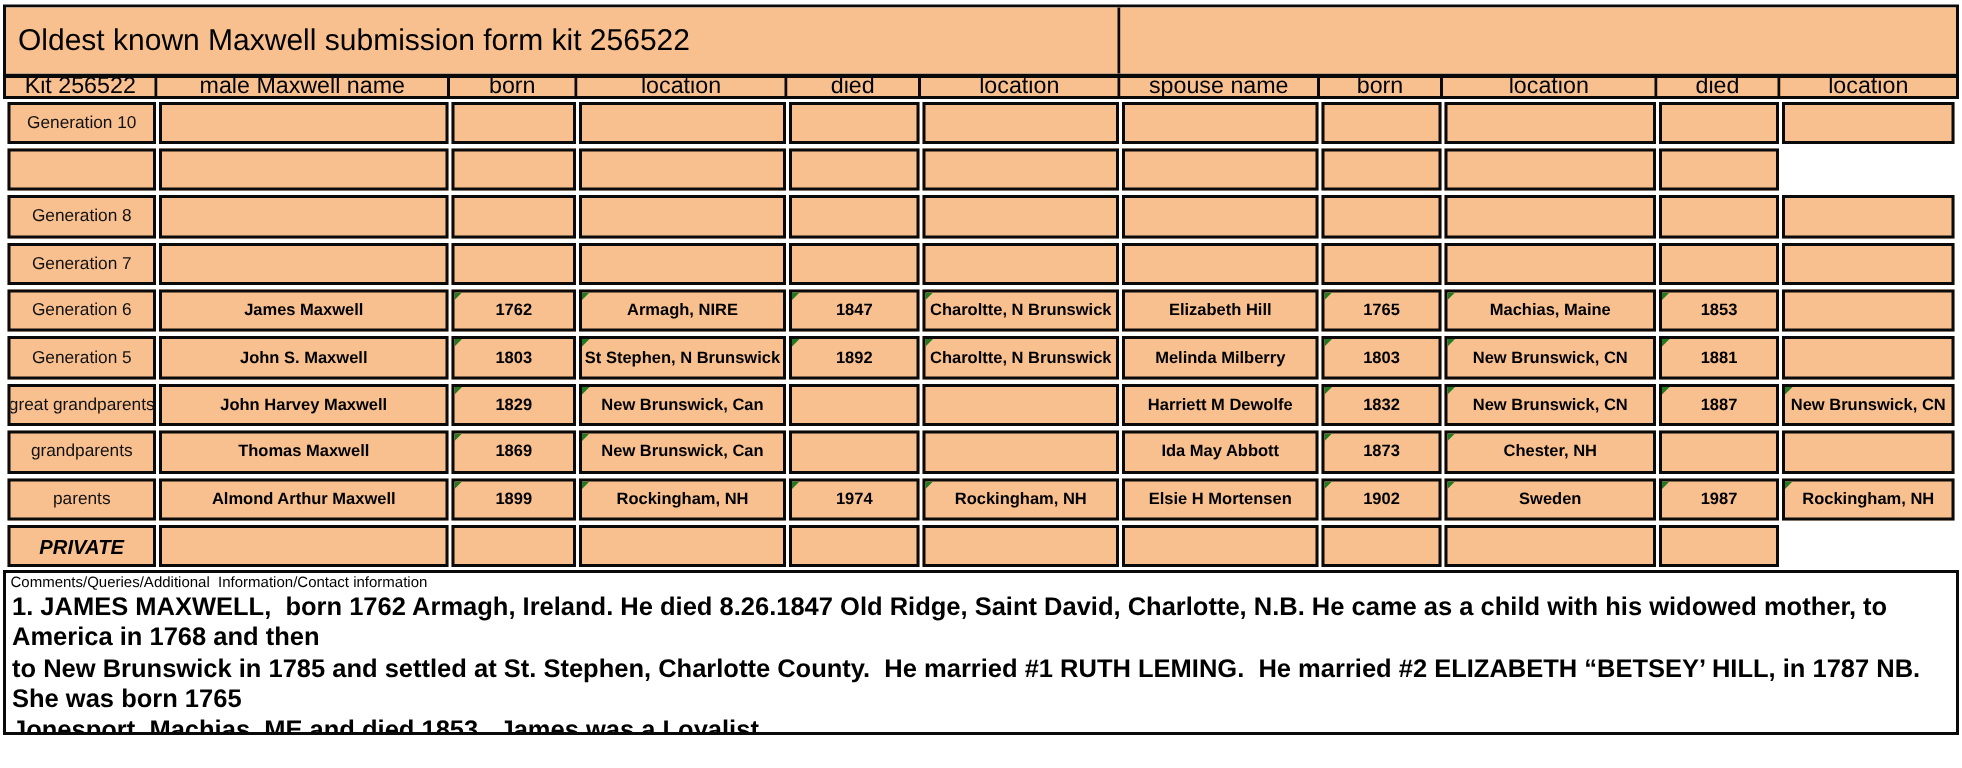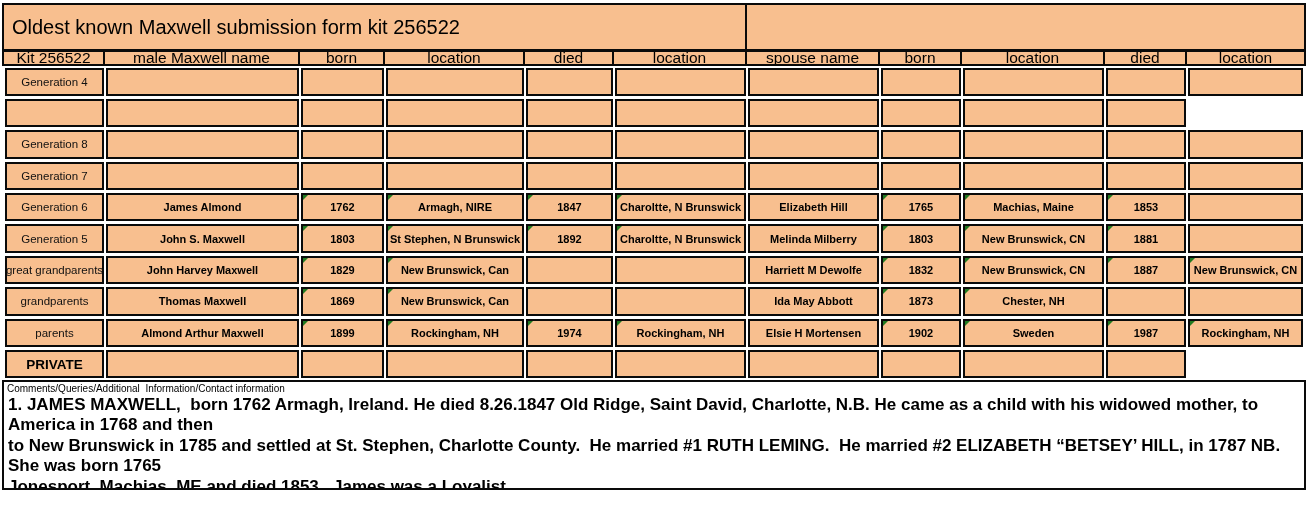--- a/index.html
+++ b/index.html
@@ -23,21 +23,21 @@
         border:2px solid var(--border-c);border-top:none;background:var(--cell-bg);}
   .hcell{border-right:2px solid var(--border-c);display:flex;align-items:center;justify-content:center;
          font-size:15.5px;background:var(--cell-bg);box-sizing:border-box;white-space:nowrap;overflow:hidden;}
   .hcell:last-child{border-right:none;}
   .drow{grid-template-columns:var(--cols);width:1304px;height:31.4px;box-sizing:border-box;padding:0 2px;}
   .cell{margin:1.5px 1px;border:2px solid var(--border-c);background:var(--cell-bg);
         display:flex;align-items:center;justify-content:center;position:relative;
         box-sizing:border-box;overflow:hidden;white-space:nowrap;}
   .lcell{font-size:11.5px;color:#111;}
   .dcell{font-weight:bold;font-size:11px;}
-  .drow[data-row="9"] .dcell{font-size:13.5px;font-family:"Liberation Sans",sans-serif;}
+  .drow[data-row="9"] .dcell{font-size:13.5px;font-family:"Liberation Sans",sans-serif;font-style:italic;}
   .dcell.flagged::before{content:"";position:absolute;top:0;left:0;width:0;height:0;
         border-top:5px solid var(--flag-c);border-right:5px solid transparent;}
   .comments{width:1304px;box-sizing:border-box;border:2px solid var(--border-c);
         background:#fff;height:110px;overflow:hidden;}
   .c-head{font-size:10px;font-weight:normal;padding:1px 3px 0 3px;white-space:pre;}
   .c-body{font-size:17px;font-weight:bold;line-height:20.5px;padding:1px 4px;white-space:pre-wrap;}
 </style>
 </head>
 <body>
 
@@ -58,21 +58,21 @@
     <div class="hcell">died</div>
     <div class="hcell">location</div>
     <div class="hcell">spouse name</div>
     <div class="hcell">born</div>
     <div class="hcell">location</div>
     <div class="hcell">died</div>
     <div class="hcell">location</div>
   </div>
 
   <div class="row drow" data-row="0">
-    <div class="cell lcell">Generation 4</div>
+    <div class="cell lcell">Generation 10</div>
   <div class="cell dcell"></div>
       <div class="cell dcell"></div>
       <div class="cell dcell"></div>
       <div class="cell dcell"></div>
       <div class="cell dcell"></div>
       <div class="cell dcell"></div>
       <div class="cell dcell"></div>
       <div class="cell dcell"></div>
       <div class="cell dcell"></div>
       <div class="cell dcell"></div>
@@ -110,21 +110,21 @@
       <div class="cell dcell"></div>
       <div class="cell dcell"></div>
       <div class="cell dcell"></div>
       <div class="cell dcell"></div>
       <div class="cell dcell"></div>
       <div class="cell dcell"></div>
       <div class="cell dcell"></div>
     </div>
   <div class="row drow" data-row="4">
     <div class="cell lcell">Generation 6</div>
-  <div class="cell dcell">James Almond</div>
+  <div class="cell dcell">James Maxwell</div>
       <div class="cell dcell flagged">1762</div>
       <div class="cell dcell flagged">Armagh, NIRE</div>
       <div class="cell dcell flagged">1847</div>
       <div class="cell dcell flagged">Charoltte, N Brunswick</div>
       <div class="cell dcell">Elizabeth Hill</div>
       <div class="cell dcell flagged">1765</div>
       <div class="cell dcell flagged">Machias, Maine</div>
       <div class="cell dcell flagged">1853</div>
       <div class="cell dcell"></div>
     </div>

